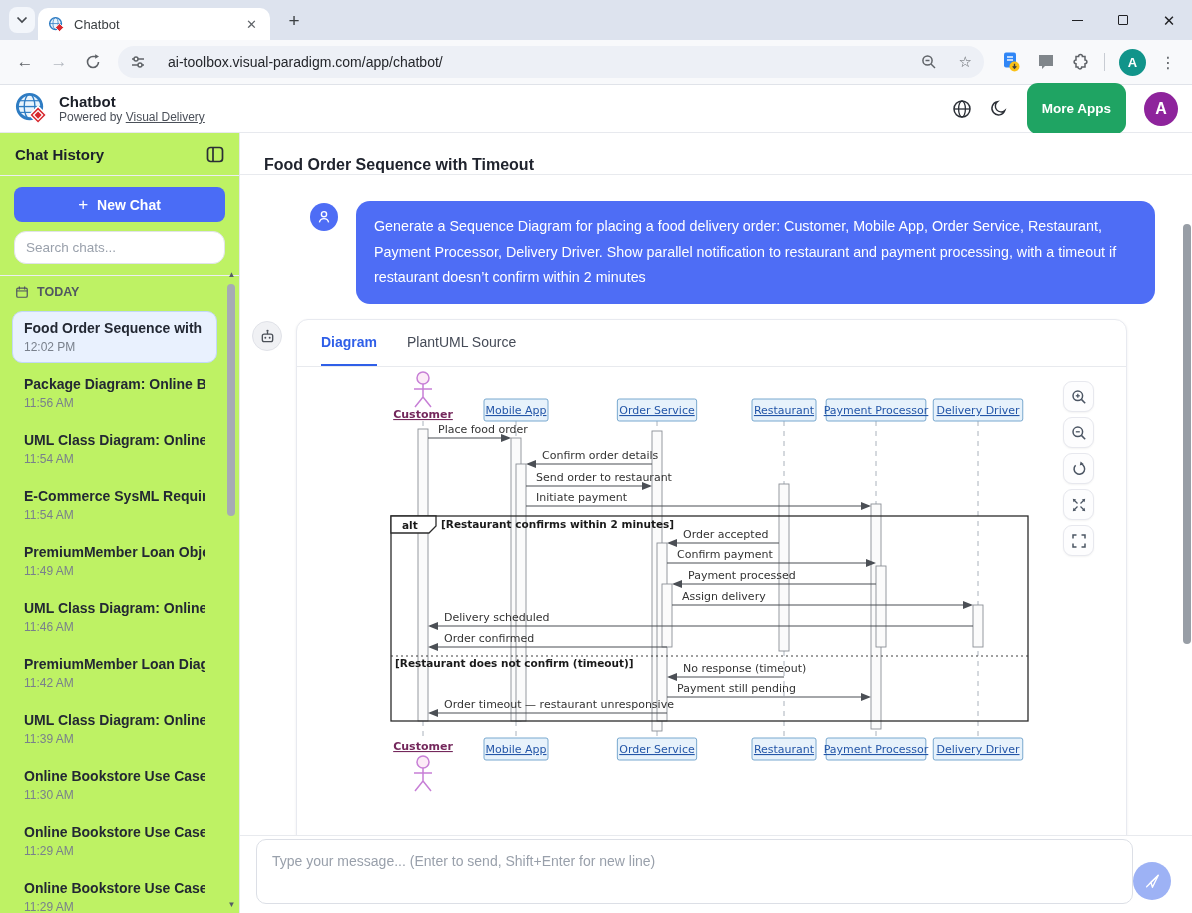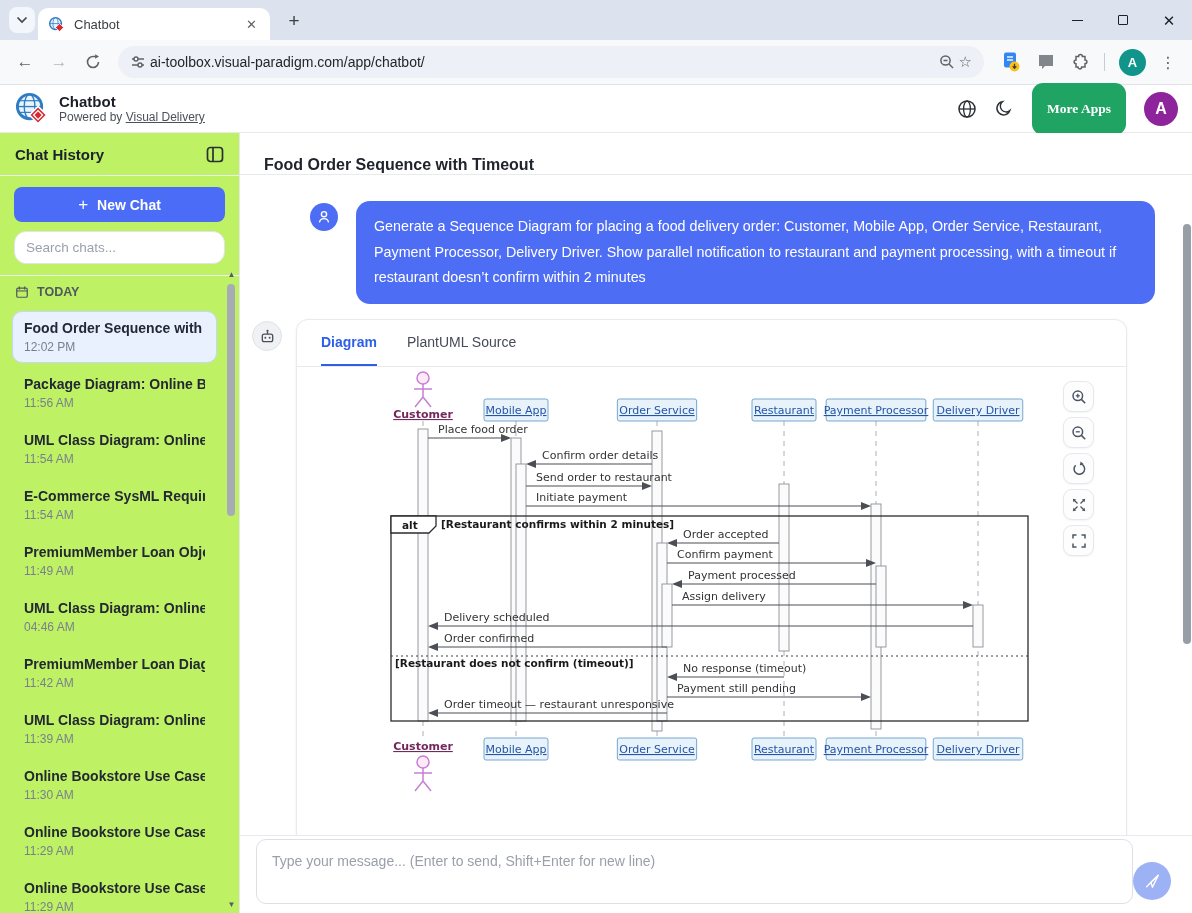--- a/index.html
+++ b/index.html
@@ -16,36 +16,36 @@
   .newtab{position:absolute;left:281px;top:8px;width:26px;height:26px;display:flex;align-items:center;justify-content:center;font-size:19px;color:#3c4043}
   .wincontrols{position:absolute;right:0;top:0;height:40px;display:flex;align-items:center}
   .wc{width:46px;height:40px;display:flex;align-items:center;justify-content:center;color:#202124}
   .wc .min{width:11px;height:0;border-top:1.4px solid #202124}
   .wc .max{width:10px;height:10px;border:1.3px solid #202124;border-radius:1px}
   .wc .cls{font-size:15px;line-height:1}
 
   .toolbar{height:45px;background:#f8f9fb;border-bottom:1px solid #e0e3e9;display:flex;align-items:center;padding:0 10px;gap:4px}
   .navbtn{width:30px;height:30px;display:flex;align-items:center;justify-content:center;font-size:17px;color:#5f6368}
   .navbtn.fwd{color:#b4b9c0}
-  .omnibox{flex:1;height:32px;background:#edf0f6;border-radius:16px;display:flex;align-items:center;padding:0 12px;gap:4px;margin:0 6px}
+  .omnibox{flex:1;height:32px;background:#edf0f6;border-radius:16px;display:flex;align-items:center;padding:0 12px;gap:22px;margin:0 6px}
   .omnibox .url{flex:1;font-size:14px;color:#24262b}
   .star{font-size:15px;color:#5f6368}
   .tb-icons{display:flex;align-items:center;gap:14px;padding:0 6px}
   .tb-divider{width:1px;height:18px;background:#c8ccd3}
   .tb-avatar{width:27px;height:27px;border-radius:50%;background:#11948a;color:#fff;font-size:13px;font-weight:bold;display:flex;align-items:center;justify-content:center}
   .kebab{font-size:16px;color:#5f6368}
 
   
   .appheader{height:48px;display:flex;align-items:center;padding:0 14px;border-bottom:1px solid #e7e9ee;background:#fff}
   .brand{display:flex;align-items:center;gap:10px}
   .brand .nm{font-size:15px;font-weight:bold;color:#1a1e27;line-height:1.15}
   .brand .sub{font-size:12px;color:#4b5059}
   .brand .sub u{cursor:pointer}
   .hdr-right{margin-left:auto;display:flex;align-items:center;gap:18px}
-  .moreapps{background:#1fa463;color:#fff;border:none;font-size:13.5px;font-weight:bold;padding:18px 15px;border-radius:11px;font-family:Liberation Serif, serif}
+  .moreapps{background:#1fa463;color:#fff;border:none;font-size:13.5px;font-weight:bold;padding:18px 15px;border-radius:11px;font-family:Liberation Sans, sans-serif}
   .hdr-avatar{width:34px;height:34px;border-radius:50%;background:#8e249c;color:#fff;font-weight:bold;font-size:16px;display:flex;align-items:center;justify-content:center}
 
   
   .sidebar{position:absolute;left:0;top:133px;width:240px;bottom:0;background:#bef264;border-right:1px solid #e5e7eb;display:flex;flex-direction:column}
   .sb-head{height:43px;display:flex;align-items:center;justify-content:space-between;padding:0 15px;border-bottom:1px solid #eceef2}
   .sb-head .t{font-size:15px;font-weight:bold;color:#1c212c}
   .newchat{margin:11px 14px 9px;height:35px;background:#4a6cf6;color:#fff;border:none;border-radius:8px;display:flex;align-items:center;justify-content:center;gap:9px;font-size:14px;font-weight:bold;font-family:inherit;width:calc(100% - 28px)}
   .newchat .plus{font-size:17px;font-weight:normal}
   .searchwrap{margin:0 14px 11px}
   .searchwrap input{width:100%;height:33px;border:1px solid #e0e3e9;border-radius:12px;padding:0 11px;font-size:13.5px;font-family:inherit;color:#3a3f49;outline:none}
@@ -252,21 +252,21 @@
         <div class="chat-item">
     <div class="ct">E-Commerce SysML Require...</div>
     <div class="tm">11:54 AM</div>
   </div>
         <div class="chat-item">
     <div class="ct">PremiumMember Loan Obje...</div>
     <div class="tm">11:49 AM</div>
   </div>
         <div class="chat-item">
     <div class="ct">UML Class Diagram: Online L...</div>
-    <div class="tm">04:46 AM</div>
+    <div class="tm">11:46 AM</div>
   </div>
         <div class="chat-item">
     <div class="ct">PremiumMember Loan Diagr...</div>
     <div class="tm">11:42 AM</div>
   </div>
         <div class="chat-item">
     <div class="ct">UML Class Diagram: Online L...</div>
     <div class="tm">11:39 AM</div>
   </div>
         <div class="chat-item">

